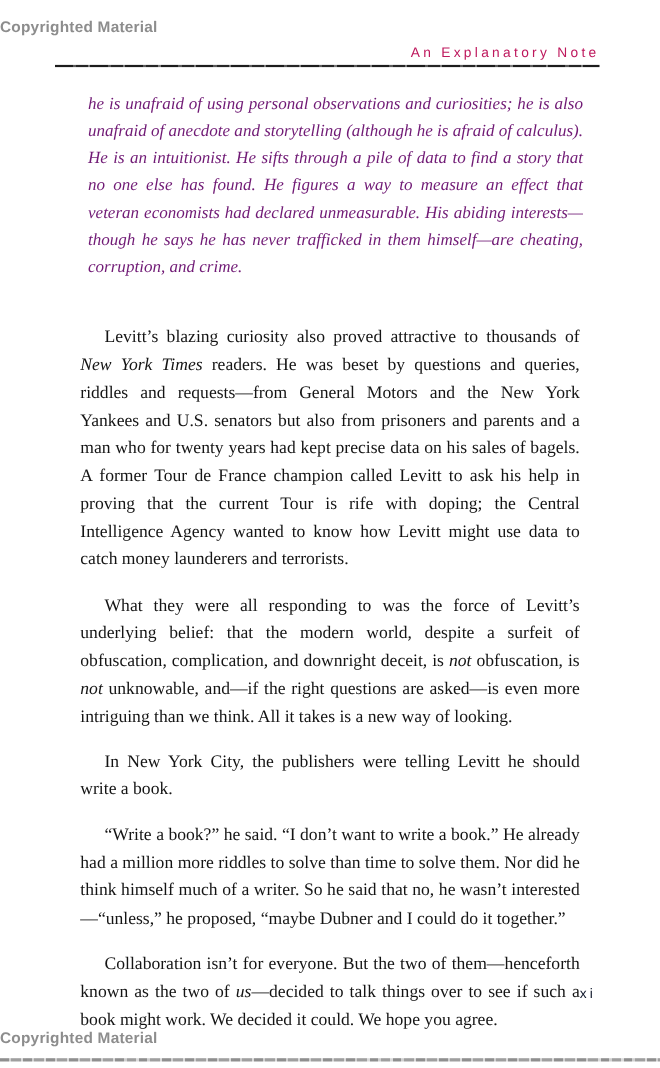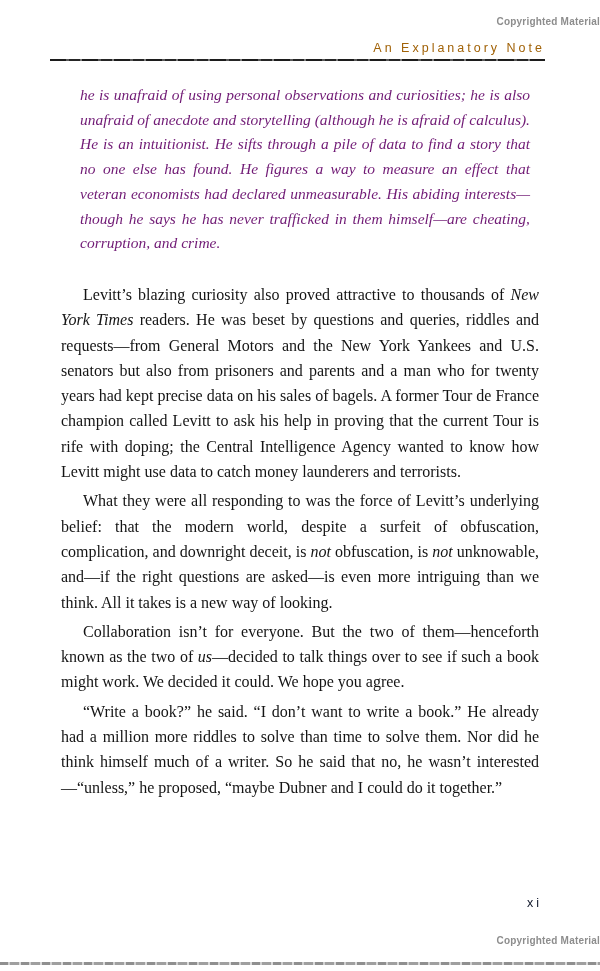--- a/index.html
+++ b/index.html
@@ -5,35 +5,35 @@
   html, body { margin: 0; padding: 0; }
   body {
     width: 600px; height: 971px;
     background: #ffffff;
     position: relative;
     font-family: "Liberation Serif", serif;
     overflow: hidden;
   }
   .watermark {
     position: absolute; left: 0; right: 0;
-    text-align: right;
+    text-align: left;
     font-family: "Liberation Sans", sans-serif;
     font-weight: bold;
-    font-size: 10px;
+    font-size: 14px;
     color: var(--watermark-color, #8d8d8d);
     letter-spacing: 0.2px;
   }
   .watermark.top { top: 16px; }
   .watermark.bottom { top: 935px; }
   .running-header {
     position: absolute; top: 41px; right: 55px;
     font-family: "Liberation Sans", sans-serif;
     font-size: 12.5px;
     letter-spacing: 3px;
-    color: #a16207;
+    color: #be185d;
     white-space: nowrap;
   }
   .header-rule {
     position: absolute; top: 59px; left: 50px; width: 495px; height: 2px;
     background: repeating-linear-gradient(90deg,
       #1c1c1c 0 16px, #5a5a5a 16px 19px,
       #262626 19px 30px, #7a7a7a 30px 32px);
   }
   .epigraph {
     position: absolute; top: 83px; left: 80px; width: 450px;
@@ -43,21 +43,21 @@
     text-align: justify;
     color: #701a75;
   }
   .body-text {
     position: absolute; top: 278px; left: 57px; width: 486px;
     font-size: 16px;
     line-height: 25.3px;
     text-align: justify;
     color: #141414;
   }
-  .body-text p { margin: 4px; text-indent: 22px; }
+  .body-text p { margin: 16px; text-indent: 22px; }
   .body-text em { font-style: italic; }
   .folio {
     position: absolute; top: 896px; right: 58px;
     font-family: "Liberation Sans", sans-serif;
     font-size: 12.5px;
     letter-spacing: 3px;
     color: #0f172a;
   }
   .scan-edge-bottom {
     position: absolute; top: 962px; left: 0; width: 600px; height: 3px;
@@ -73,21 +73,22 @@
 
 <div class="running-header">An Explanatory Note</div>
 
 <div class="header-rule"></div>
 
 <div class="epigraph">he is unafraid of using personal observations and curiosities; he is also unafraid of anecdote and storytelling (although he is afraid of calculus). He is an intuitionist. He sifts through a pile of data to find a story that no one else has found. He figures a way to measure an effect that veteran economists had declared unmeasurable. His abiding interests—though he says he has never trafficked in them himself—are cheating, corruption, and crime.</div>
 
 <div class="body-text">
     <p><span>Levitt’s blazing curiosity also proved attractive to thousands of </span><em>New York Times</em><span> readers. He was beset by questions and queries, riddles and requests—from General Motors and the New York Yankees and U.S. senators but also from prisoners and parents and a man who for twenty years had kept precise data on his sales of bagels. A former Tour de France champion called Levitt to ask his help in proving that the current Tour is rife with doping; the Central Intelligence Agency wanted to know how Levitt might use data to catch money launderers and terrorists.</span></p>
     <p><span>What they were all responding to was the force of Levitt’s underlying belief: that the modern world, despite a surfeit of obfuscation, complication, and downright deceit, is </span><em>not</em><span> obfuscation, is </span><em>not</em><span> unknowable, and—if the right questions are asked—is even more intriguing than we think. All it takes is a new way of looking.</span></p>
+    <p><span>In New York City, the publishers were telling Levitt he should write a book.</span></p>
+    <p><span>“Write a book?” he said. “I don’t want to write a book.” He already had a million more riddles to solve than time to solve them. Nor did he think himself much of a writer. So he said that no, he wasn’t interested—“unless,” he proposed, “maybe Dubner and I could do it together.”</span></p>
     <p><span>Collaboration isn’t for everyone. But the two of them—henceforth known as the two of </span><em>us</em><span>—decided to talk things over to see if such a book might work. We decided it could. We hope you agree.</span></p>
-    <p><span>“Write a book?” he said. “I don’t want to write a book.” He already had a million more riddles to solve than time to solve them. Nor did he think himself much of a writer. So he said that no, he wasn’t interested—“unless,” he proposed, “maybe Dubner and I could do it together.”</span></p>
   </div>
 
 <div class="folio">xi</div>
 
 <div class="watermark bottom">Copyrighted Material</div>
 
 <div class="scan-edge-bottom"></div>
 
 </body></html>

